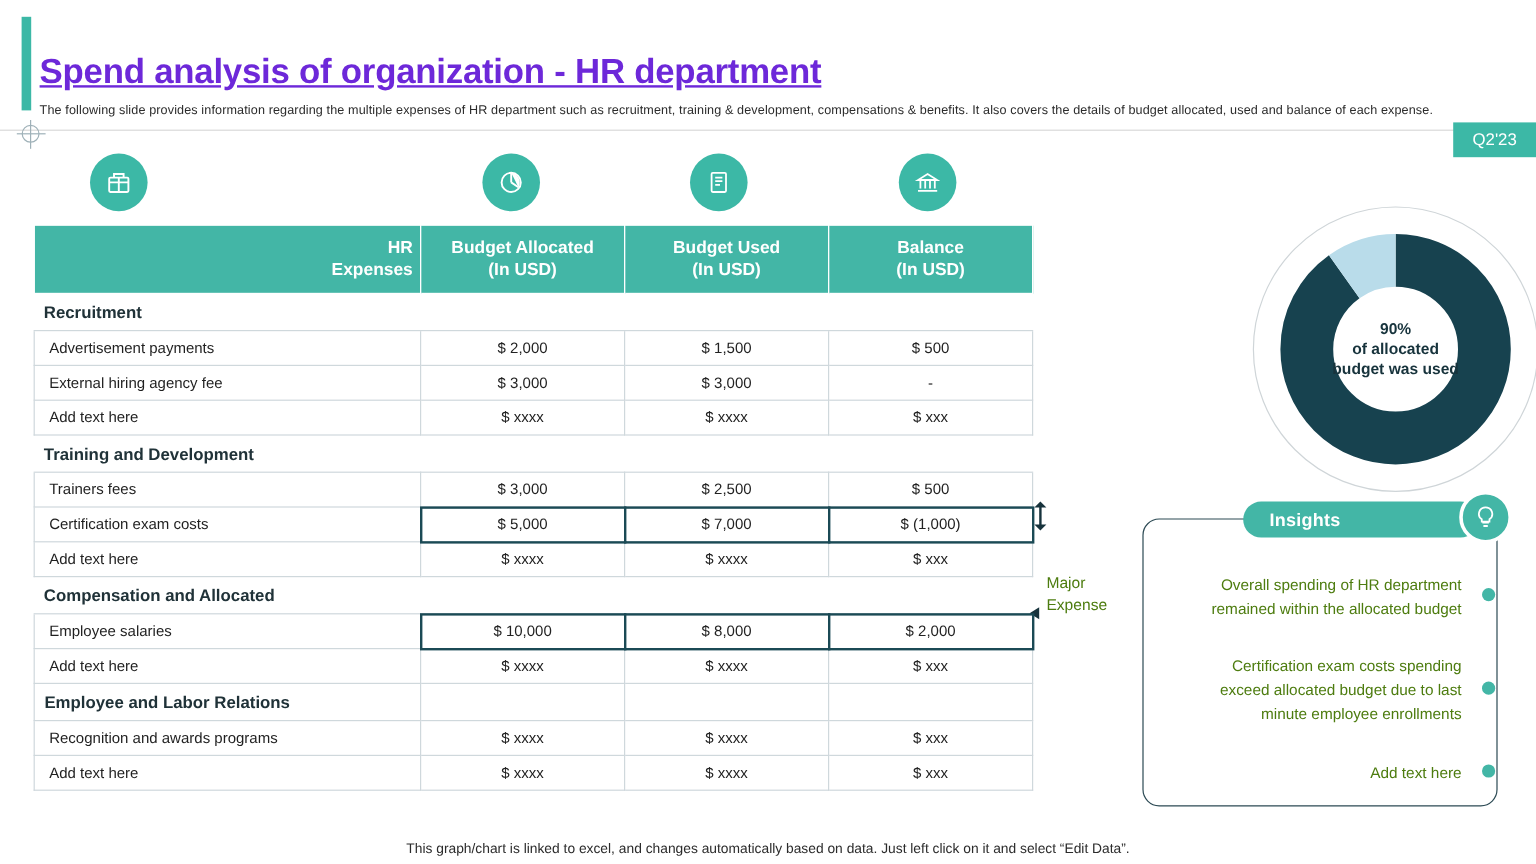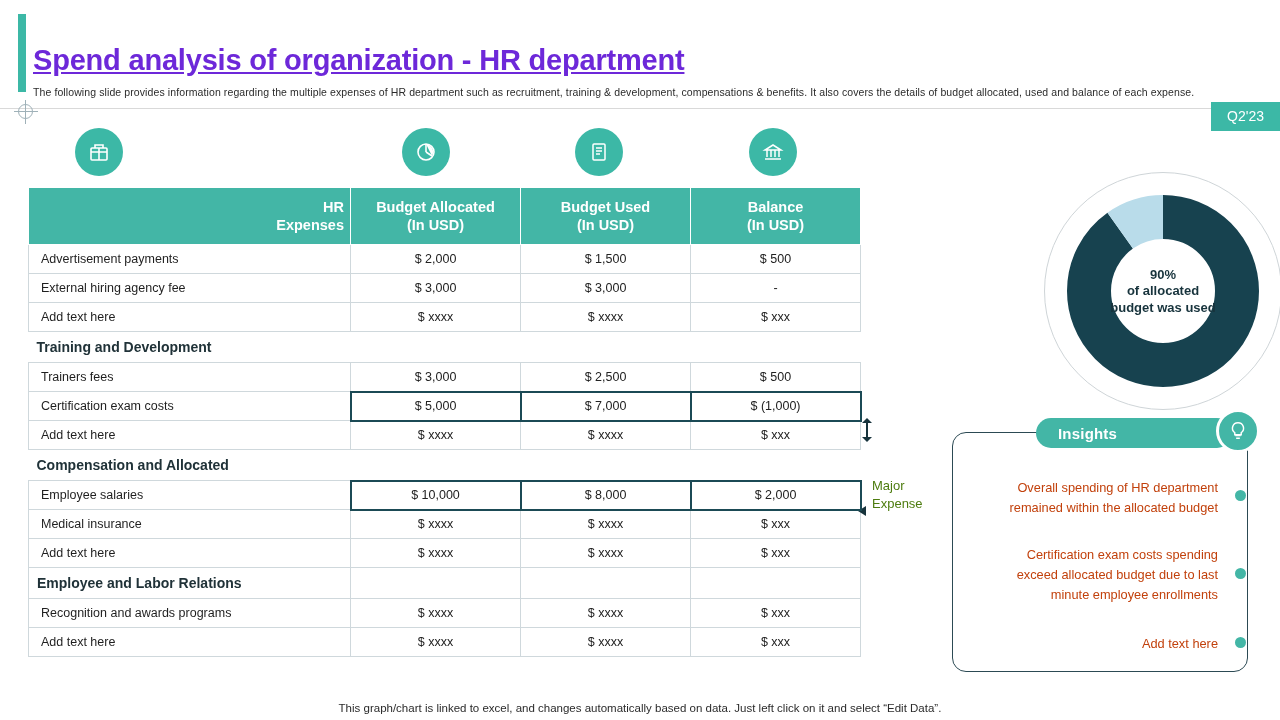--- a/index.html
+++ b/index.html
@@ -214,21 +214,21 @@
     background: #43b6a6;
     border: 3px solid #ffffff;
     display: flex; align-items: center; justify-content: center;
   }
   .insight-text {
     position: absolute;
     right: 62px;
     width: 236px;
     text-align: right;
     font-size: 12.8px;
-    color: #c2410c;
+    color: #4d7c0f;
     line-height: 1.55;
   }
   .insight-dot {
     position: absolute;
     right: 34px;
     width: 11px; height: 11px;
     border-radius: 50%;
     background: #43b6a6;
   }
 
@@ -309,20 +309,23 @@
             <div>(In USD)</div>
           </th>
           <th>
             <div>Balance</div>
             <div>(In USD)</div>
           </th>
         </tr>
       </thead>
       <tbody>
 
+        <tr class="section">
+          <td class="nobox" colspan="4">Recruitment</td>
+        </tr>
         <tr>
           <td class="label">Advertisement payments</td>
           <td>$ 2,000</td>
           <td>$ 1,500</td>
           <td>$ 500</td>
         </tr>
         <tr>
           <td class="label">External hiring agency fee</td>
           <td>$ 3,000</td>
           <td>$ 3,000</td>
@@ -358,26 +361,20 @@
         </tr>
 
         <tr class="section">
           <td class="nobox" colspan="4">Compensation and Allocated</td>
         </tr>
         <tr>
           <td class="label">Employee salaries</td>
           <td class="hl">$ 10,000</td>
           <td class="hl">$ 8,000</td>
           <td class="hl">$ 2,000</td>
-        </tr>
-        <tr>
-          <td class="label">Medical insurance</td>
-          <td>$ xxxx</td>
-          <td>$ xxxx</td>
-          <td>$ xxx</td>
         </tr>
         <tr>
           <td class="label">Add text here</td>
           <td>$ xxxx</td>
           <td>$ xxxx</td>
           <td>$ xxx</td>
         </tr>
 
         <tr class="section">
           <td>Employee and Labor Relations</td>

